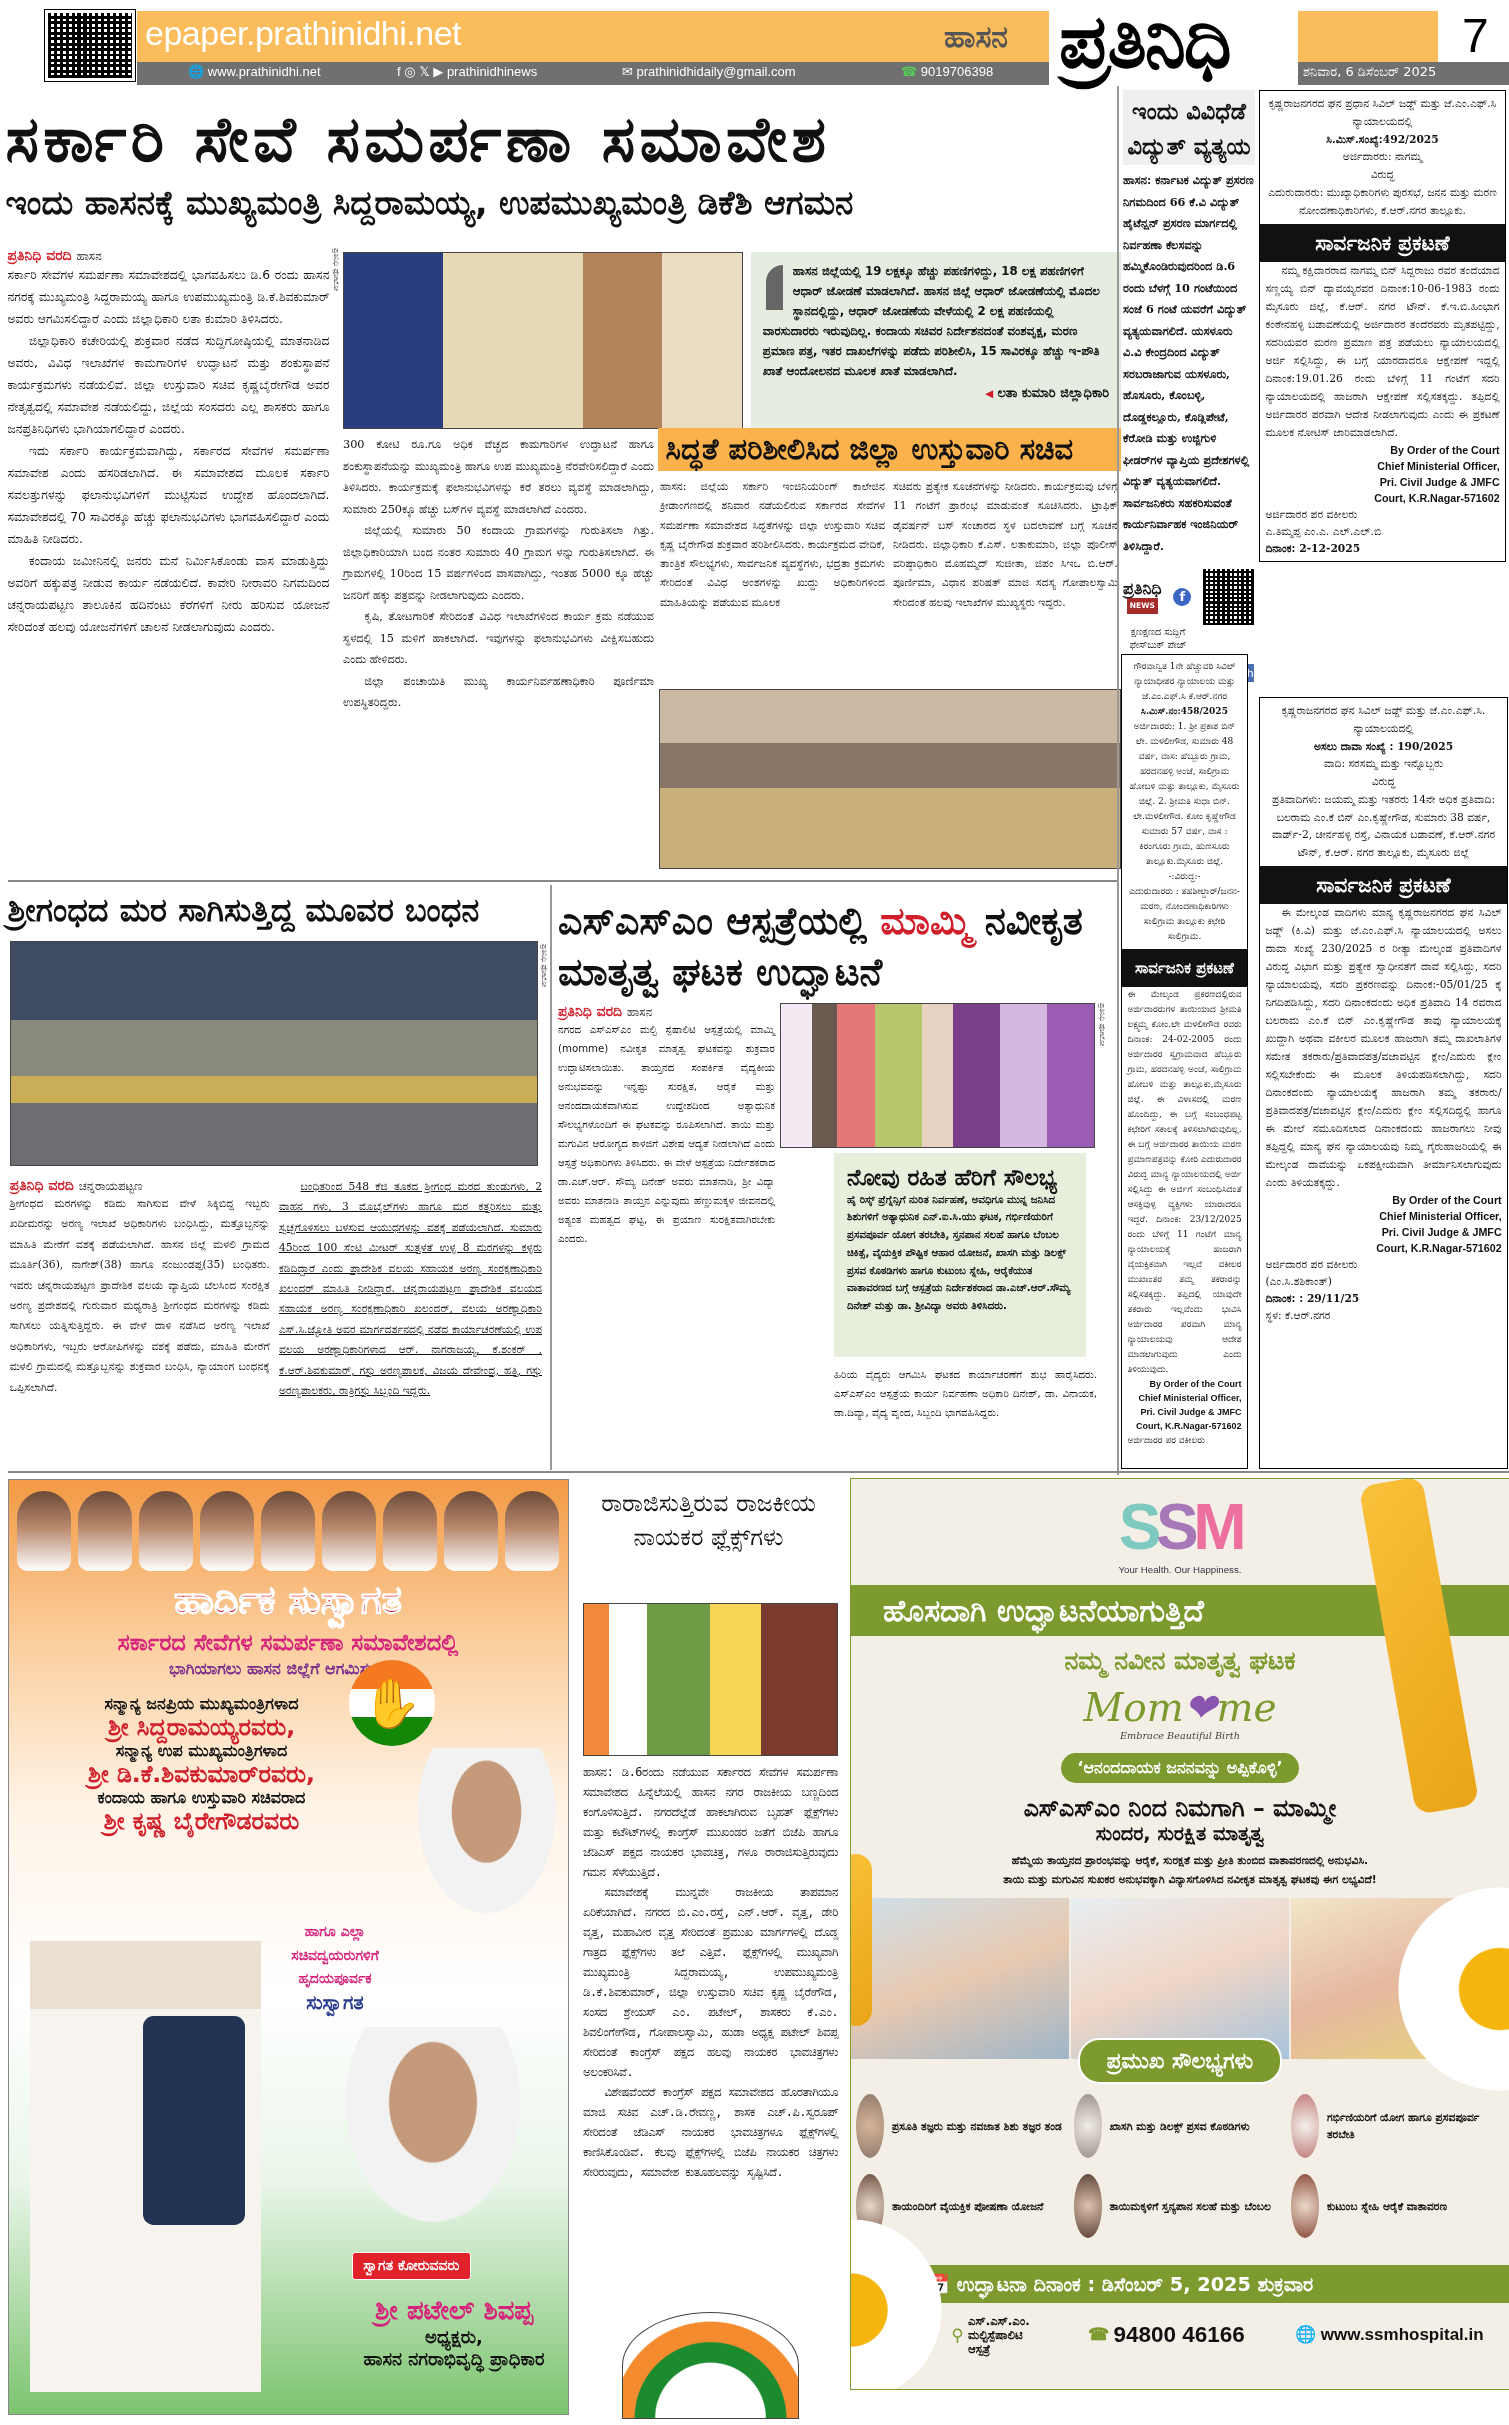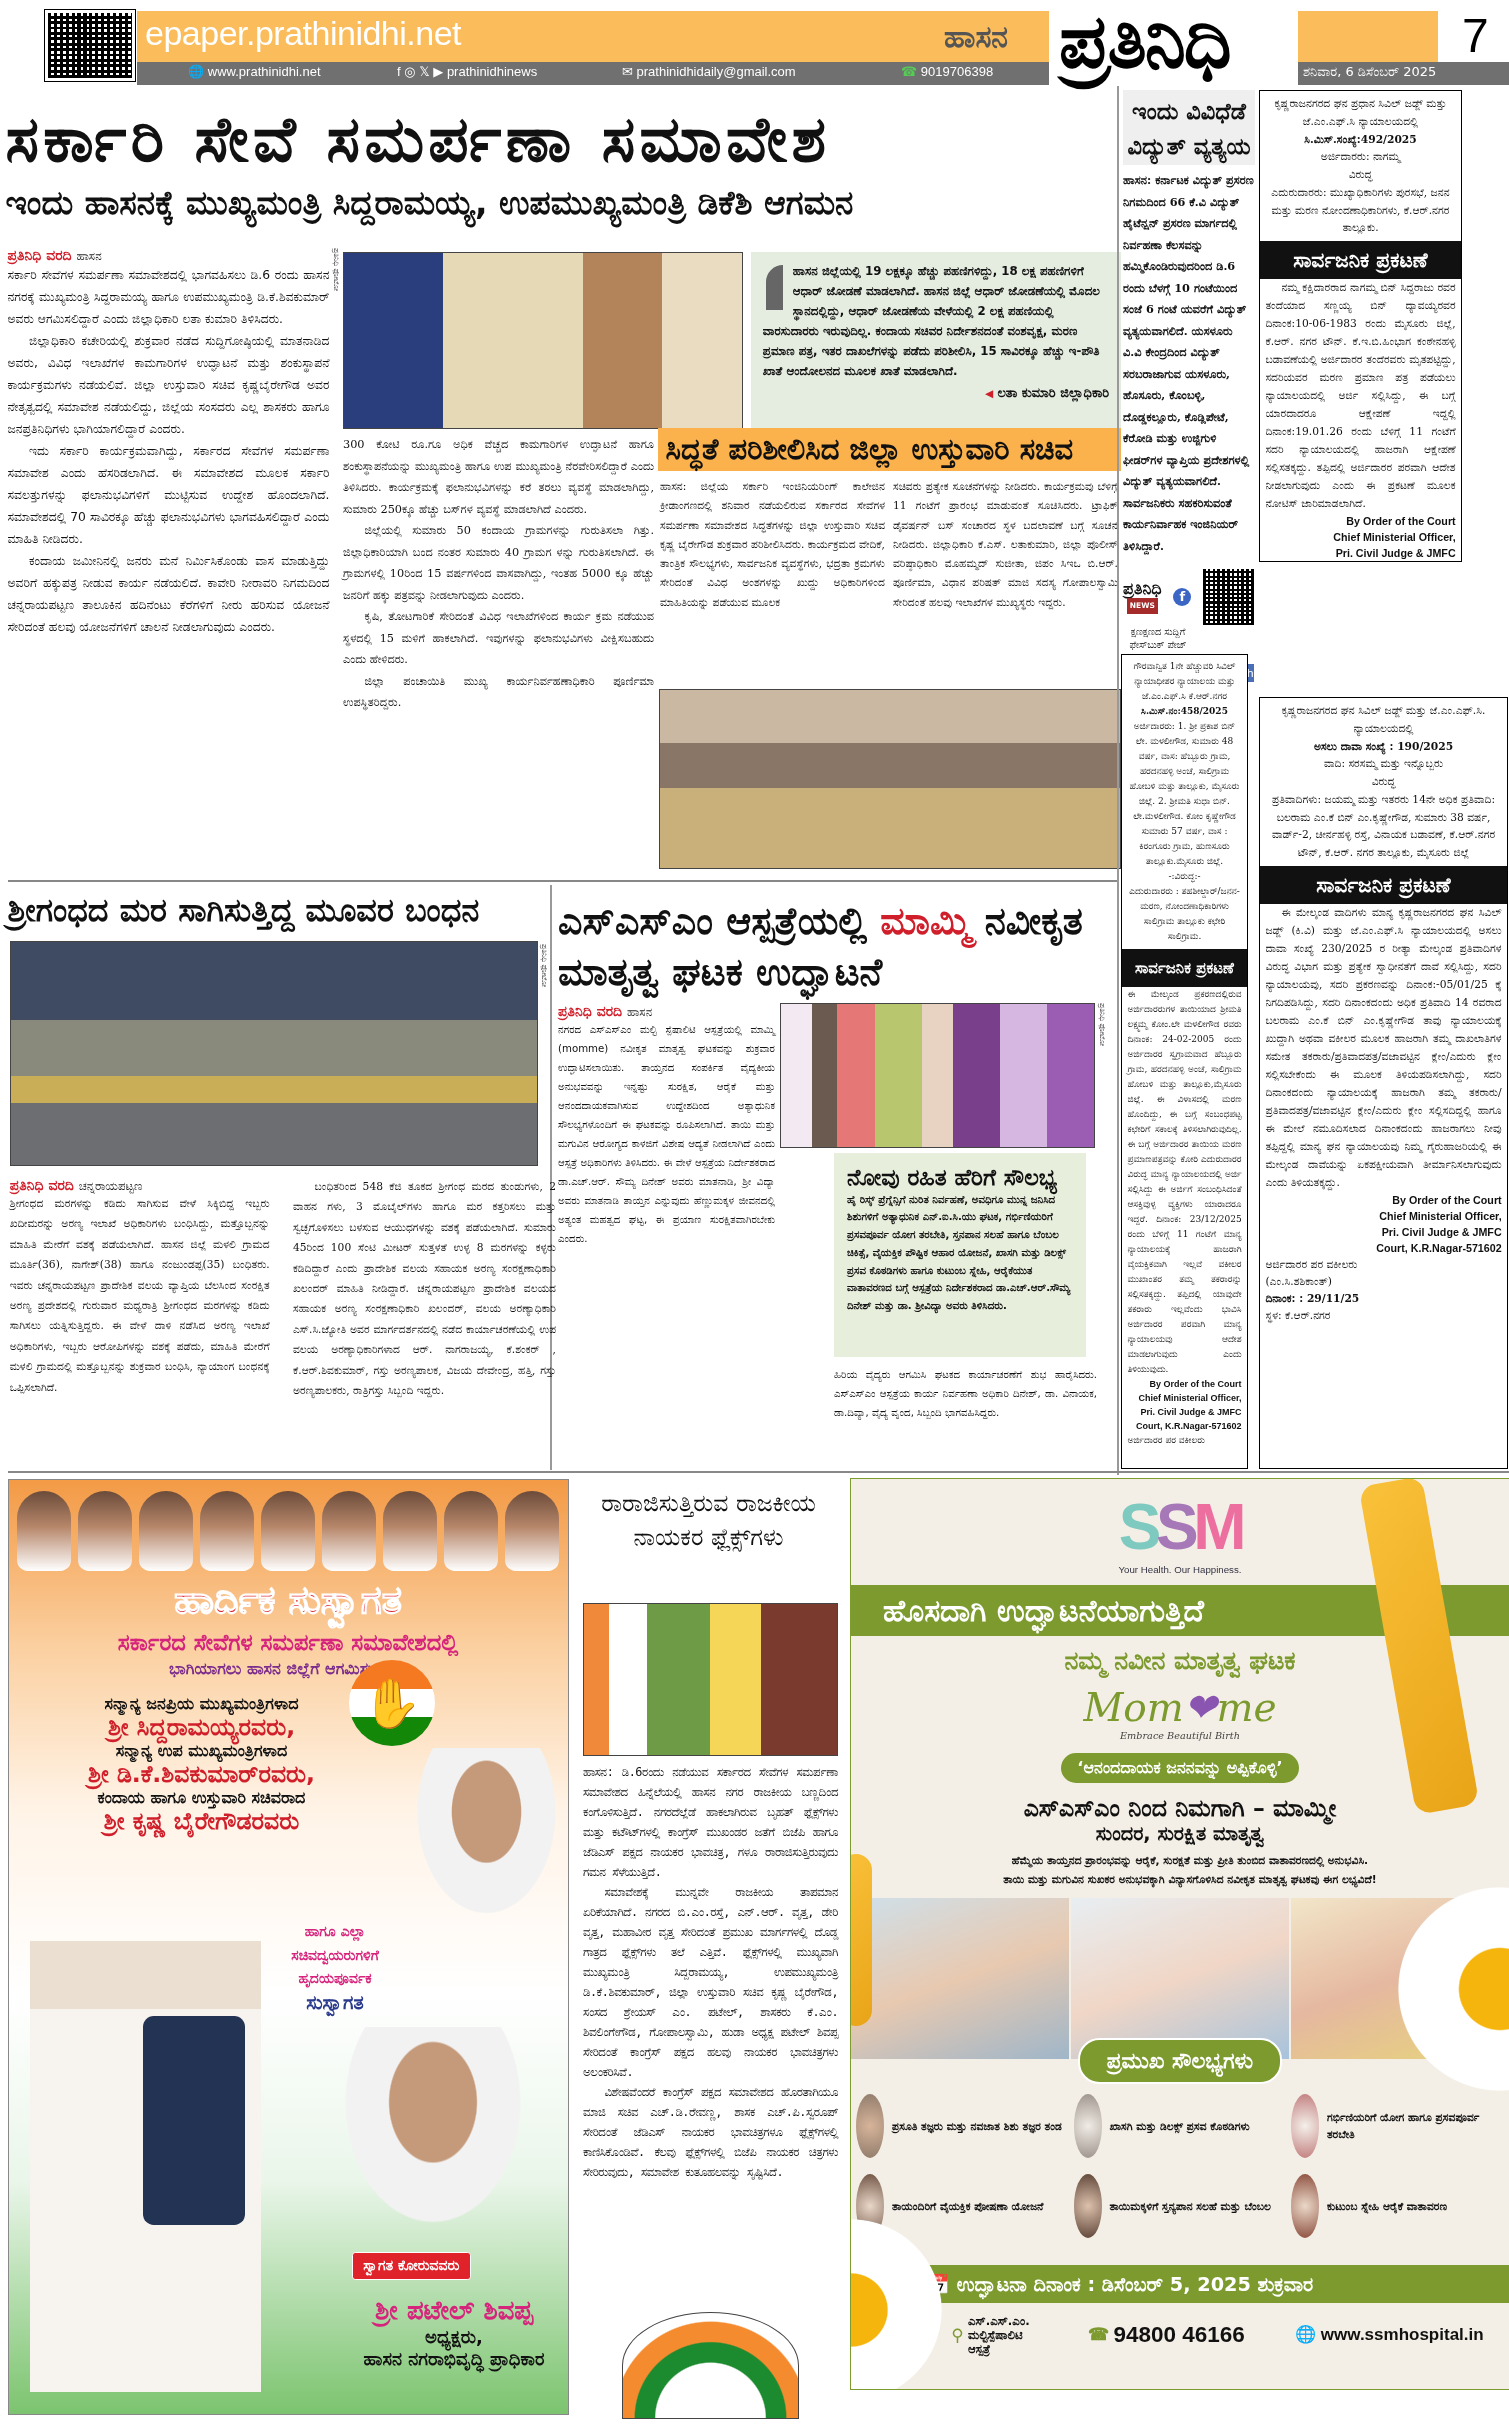--- a/index.html
+++ b/index.html
@@ -200,21 +200,21 @@
     <div>Chief Ministerial Officer,</div>
     <div>Pri. Civil Judge &amp; JMFC</div>
     <div>Court, K.R.Nagar-571602</div>
   </div>
   <div class="notice-foot" style="font-size:9px;line-height:15px">
     <div>ಅರ್ಜಿದಾರರ ಪರ ವಕೀಲರು</div>
 
   </div>
 </div>
 
-<div class="abs notice" style="left:1259px; top:90px; width:203px; height:472px; overflow:hidden;">
+<div class="abs notice" style="left:1259px; top:90px; width:247px; height:472px; overflow:hidden;">
   <div class="notice-inner">
     <div>ಕೃಷ್ಣರಾಜನಗರದ ಘನ ಪ್ರಧಾನ ಸಿವಿಲ್ ಜಡ್ಜ್ ಮತ್ತು ಜೆ.ಎಂ.ಎಫ್.ಸಿ ನ್ಯಾಯಾಲಯದಲ್ಲಿ</div>
     <div style="font-weight:bold">ಸಿ.ಮಿಸ್.ಸಂಖ್ಯೆ:492/2025</div>
     <div>ಅರ್ಜಿದಾರರು: ನಾಗಮ್ಮ</div>
     <div>ವಿರುದ್ಧ</div>
     <div>ಎದುರುದಾರರು: ಮುಖ್ಯಾಧಿಕಾರಿಗಳು ಪುರಸಭೆ, ಜನನ ಮತ್ತು ಮರಣ ನೋಂದಣಾಧಿಕಾರಿಗಳು, ಕೆ.ಆರ್.ನಗರ ತಾಲ್ಲೂಕು.</div>
   </div>
   <div class="black-bar">ಸಾರ್ವಜನಿಕ ಪ್ರಕಟಣೆ</div>
   <div class="notice-body" style="text-indent:16px">ನಮ್ಮ ಕಕ್ಷಿದಾರರಾದ ನಾಗಮ್ಮ ಬಿನ್ ಸಿದ್ದರಾಜು ರವರ ತಂದೆಯಾದ ಸಣ್ಣಯ್ಯ ಬಿನ್ ದ್ಯಾವಯ್ಯರವರ ದಿನಾಂಕ:10-06-1983 ರಂದು ಮೈಸೂರು ಜಿಲ್ಲೆ, ಕೆ.ಆರ್. ನಗರ ಟೌನ್. ಕೆ.ಇ.ಬಿ.ಹಿಂಭಾಗ ಕಂಠೇನಹಳ್ಳಿ ಬಡಾವಣೆಯಲ್ಲಿ ಅರ್ಜಿದಾರರ ತಂದೆರವರು ಮೃತಪಟ್ಟಿದ್ದು, ಸದರಿಯವರ ಮರಣ ಪ್ರಮಾಣ ಪತ್ರ ಪಡೆಯಲು ನ್ಯಾಯಾಲಯದಲ್ಲಿ ಅರ್ಜಿ ಸಲ್ಲಿಸಿದ್ದು, ಈ ಬಗ್ಗೆ ಯಾರದಾದರೂ ಆಕ್ಷೇಪಣೆ ಇದ್ದಲ್ಲಿ ದಿನಾಂಕ:19.01.26 ರಂದು ಬೆಳಿಗ್ಗೆ 11 ಗಂಟೆಗೆ ಸದರಿ ನ್ಯಾಯಾಲಯದಲ್ಲಿ ಹಾಜರಾಗಿ ಆಕ್ಷೇಪಣೆ ಸಲ್ಲಿಸತಕ್ಕದ್ದು. ತಪ್ಪಿದಲ್ಲಿ ಅರ್ಜಿದಾರರ ಪರವಾಗಿ ಆದೇಶ ನೀಡಲಾಗುವುದು ಎಂದು ಈ ಪ್ರಕಟಣೆ ಮೂಲಕ ನೋಟಿಸ್ ಜಾರಿಮಾಡಲಾಗಿದೆ.</div>
   <div class="notice-sign">
@@ -255,21 +255,21 @@
   </div>
 </div>
 
 <div class="abs h2" style="left:7.5px; top:890px; width:536px; font-size:32px;">ಶ್ರೀಗಂಧದ ಮರ ಸಾಗಿಸುತ್ತಿದ್ದ ಮೂವರ ಬಂಧನ</div>
 <div class="abs photo" style="left:9.7px; top:941px; width:528px; height:225px; background:linear-gradient(180deg,#3e4b63 0 35%,#8a8a7c 35% 60%,#c9ae57 60% 72%,#6d6e72 72%);"></div>
 <div class="abs photo-credit" style="left:539px; top:944px">ಪ್ರತಿನಿಧಿ ಫೋಟೋ</div>
 <div class="abs" style="left:9.7px; top:1177px; width:260px;">
   <div class="byline"><span class="red">ಪ್ರತಿನಿಧಿ ವರದಿ</span> <span class="place">ಚನ್ನರಾಯಪಟ್ಟಣ</span></div>
   <p class="body serif" style="font-size:10.7px;line-height:20.4px">ಶ್ರೀಗಂಧದ ಮರಗಳನ್ನು ಕಡಿದು ಸಾಗಿಸುವ ವೇಳೆ ಸಿಕ್ಕಿಬಿದ್ದ ಇಬ್ಬರು ಖದೀಮರನ್ನು ಅರಣ್ಯ ಇಲಾಖೆ ಅಧಿಕಾರಿಗಳು ಬಂಧಿಸಿದ್ದು, ಮತ್ತೊಬ್ಬನನ್ನು ಮಾಹಿತಿ ಮೇರೆಗೆ ವಶಕ್ಕೆ ಪಡೆಯಲಾಗಿದೆ. ಹಾಸನ ಜಿಲ್ಲೆ ಮಳಲಿ ಗ್ರಾಮದ ಮೂರ್ತಿ(36), ನಾಗೇಶ್(38) ಹಾಗೂ ನಂಜುಂಡಪ್ಪ(35) ಬಂಧಿತರು. ಇವರು ಚನ್ನರಾಯಪಟ್ಟಣ ಪ್ರಾದೇಶಿಕ ವಲಯ ವ್ಯಾಪ್ತಿಯ ಬೆಲಸಿಂದ ಸಂರಕ್ಷಿತ ಅರಣ್ಯ ಪ್ರದೇಶದಲ್ಲಿ ಗುರುವಾರ ಮಧ್ಯರಾತ್ರಿ ಶ್ರೀಗಂಧದ ಮರಗಳನ್ನು ಕಡಿದು ಸಾಗಿಸಲು ಯತ್ನಿಸುತ್ತಿದ್ದರು. ಈ ವೇಳೆ ದಾಳಿ ನಡೆಸಿದ ಅರಣ್ಯ ಇಲಾಖೆ ಅಧಿಕಾರಿಗಳು, ಇಬ್ಬರು ಆರೋಪಿಗಳನ್ನು ವಶಕ್ಕೆ ಪಡೆದು, ಮಾಹಿತಿ ಮೇರೆಗೆ ಮಳಲಿ ಗ್ರಾಮದಲ್ಲಿ ಮತ್ತೊಬ್ಬನನ್ನು ಶುಕ್ರವಾರ ಬಂಧಿಸಿ, ನ್ಯಾಯಾಂಗ ಬಂಧನಕ್ಕೆ ಒಪ್ಪಿಸಲಾಗಿದೆ.</p>
 </div>
-<div class="abs" style="left:293px; top:1177px; width:263px;">
+<div class="abs" style="left:279px; top:1177px; width:263px;text-decoration:underline;">
   <p class="body serif" style="font-size:10.7px;line-height:20.4px;text-indent:21.5px">ಬಂಧಿತರಿಂದ 548 ಕೆಜಿ ತೂಕದ ಶ್ರೀಗಂಧ ಮರದ ತುಂಡುಗಳು, 2 ವಾಹನ ಗಳು, 3 ಮೊಬೈಲ್‌ಗಳು ಹಾಗೂ ಮರ ಕತ್ತರಿಸಲು ಮತ್ತು ಸ್ವಚ್ಛಗೊಳಿಸಲು ಬಳಸುವ ಆಯುಧಗಳನ್ನು ವಶಕ್ಕೆ ಪಡೆಯಲಾಗಿದೆ. ಸುಮಾರು 45ರಿಂದ 100 ಸೆಂಟಿ ಮೀಟರ್ ಸುತ್ತಳತೆ ಉಳ್ಳ 8 ಮರಗಳನ್ನು ಕಳ್ಳರು ಕಡಿದಿದ್ದಾರೆ ಎಂದು ಪ್ರಾದೇಶಿಕ ವಲಯ ಸಹಾಯಕ ಅರಣ್ಯ ಸಂರಕ್ಷಣಾಧಿಕಾರಿ ಖಲಂದರ್ ಮಾಹಿತಿ ನೀಡಿದ್ದಾರೆ. ಚನ್ನರಾಯಪಟ್ಟಣ ಪ್ರಾದೇಶಿಕ ವಲಯದ ಸಹಾಯಕ ಅರಣ್ಯ ಸಂರಕ್ಷಣಾಧಿಕಾರಿ ಖಲಂದರ್, ವಲಯ ಅರಣ್ಯಾಧಿಕಾರಿ ಎಸ್.ಸಿ.ಜ್ಯೋತಿ ಅವರ ಮಾರ್ಗದರ್ಶನದಲ್ಲಿ ನಡೆದ ಕಾರ್ಯಾಚರಣೆಯಲ್ಲಿ ಉಪ ವಲಯ ಅರಣ್ಯಾಧಿಕಾರಿಗಳಾದ ಆರ್. ನಾಗರಾಜಯ್ಯ, ಕೆ.ಶಂಕರ್ , ಕೆ.ಆರ್.ಶಿವಕುಮಾರ್, ಗಸ್ತು ಅರಣ್ಯಪಾಲಕ, ವಿಜಯ ದೇವೇಂದ್ರ, ಹತ್ತಿ, ಗಸ್ತು ಅರಣ್ಯಪಾಲಕರು, ರಾತ್ರಿಗಸ್ತು ಸಿಬ್ಬಂದಿ ಇದ್ದರು.</p>
 </div>
 
 <div class="abs h2" style="left:558px; top:896px; width:558px; font-size:38px; line-height:51px;">
   <span>ಎಸ್‌ಎಸ್‌ಎಂ ಆಸ್ಪತ್ರೆಯಲ್ಲಿ</span>
   <span class="red-word">ಮಾಮ್ಮಿ</span>
   <span>ನವೀಕೃತ ಮಾತೃತ್ವ ಘಟಕ ಉದ್ಘಾಟನೆ</span>
 </div>
 <div class="abs" style="left:558px; top:1003px; width:217px;">
   <div class="byline"><span class="red">ಪ್ರತಿನಿಧಿ ವರದಿ</span> <span class="place">ಹಾಸನ</span></div>

